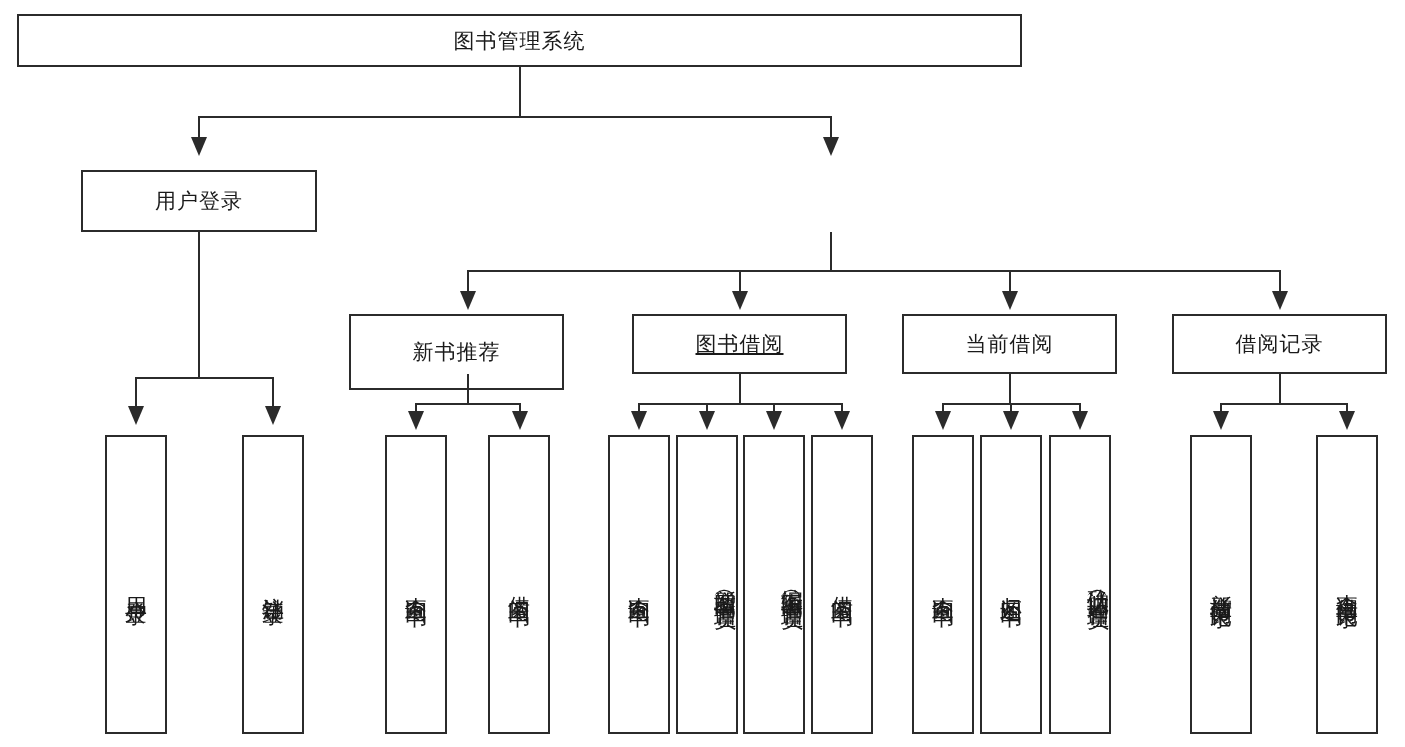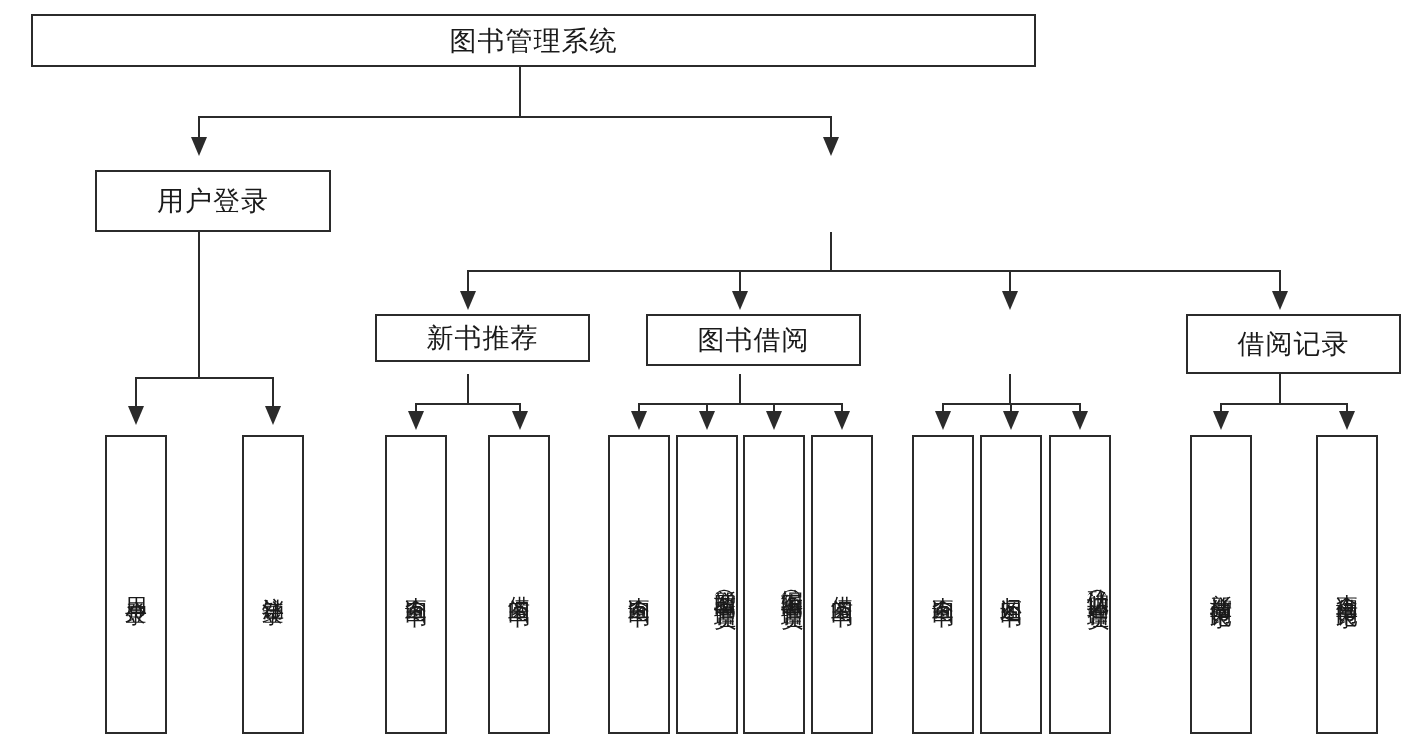--- a/index.html
+++ b/index.html
@@ -21,23 +21,22 @@
     position: absolute;
     box-sizing: border-box;
     border: 2px solid #2b2b2b;
     background: #ffffff;
     display: flex;
     align-items: center;
     justify-content: center;
     color: #1a1a1a;
   }
   .node.h {
-    font-size: 27px;
+    font-size: 21px;
     letter-spacing: 1px;
-    margin-left: 14px;
   }
   .node.v {
     writing-mode: vertical-rl;
     text-orientation: upright;
     font-size: 22px;
     letter-spacing: 3px;
     line-height: 1;
     padding-top: 4px;
     padding-bottom: 4px;
   }
@@ -106,25 +105,28 @@
   <div class="lineh" style="left:467px; top:270px; width:814px;"></div>
   <div class="linev" style="left:467px; top:270px; height:22px;"></div>
   <div class="arrow" style="left:460px; top:291px;"></div>
   <div class="linev" style="left:739px; top:270px; height:22px;"></div>
   <div class="arrow" style="left:732px; top:291px;"></div>
   <div class="linev" style="left:1009px; top:270px; height:22px;"></div>
   <div class="arrow" style="left:1002px; top:291px;"></div>
   <div class="linev" style="left:1279px; top:270px; height:22px;"></div>
   <div class="arrow" style="left:1272px; top:291px;"></div>
 
-  <div class="node h" style="left:361px; top:314px; width:215px; height:48px;align-items:center;">
+  <div class="node h" style="left:349px; top:314px; width:215px; height:76px;align-items:center;">
     <span>新书推荐</span>
   </div>
-  <div class="node h" style="left:632px; top:314px; width:215px; height:52px;">
+  <div class="node h" style="left:632px; top:314px; width:215px; height:60px;text-decoration:underline;">
     <span>图书借阅</span>
+  </div>
+  <div class="node h" style="left:902px; top:314px; width:215px; height:60px;">
+    <span>当前借阅</span>
   </div>
   <div class="node h" style="left:1172px; top:314px; width:215px; height:60px;text-align:right;">
     <span>借阅记录</span>
   </div>
 
   <div class="linev" style="left:467px; top:374px; height:31px;"></div>
   <div class="lineh" style="left:415px; top:403px; width:105px;"></div>
   <div class="linev" style="left:415px; top:403px; height:9px;"></div>
   <div class="arrow" style="left:408px; top:411px;"></div>
   <div class="linev" style="left:519px; top:403px; height:9px;"></div>

